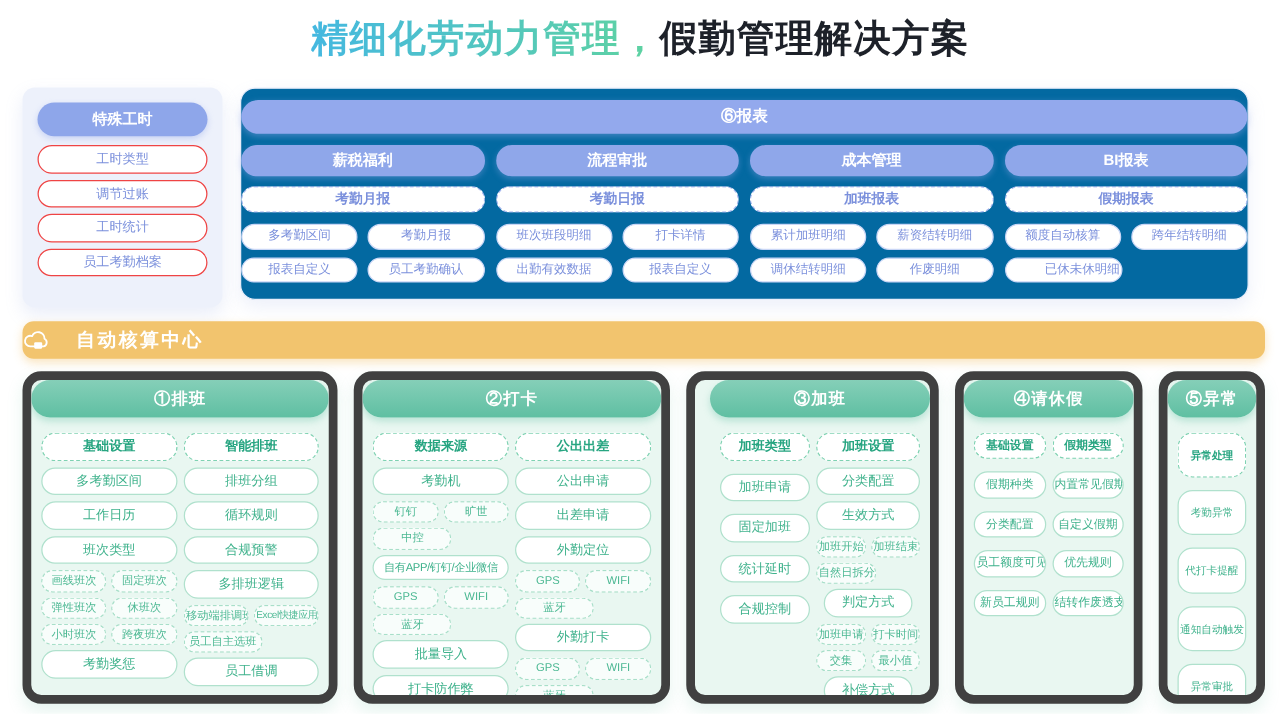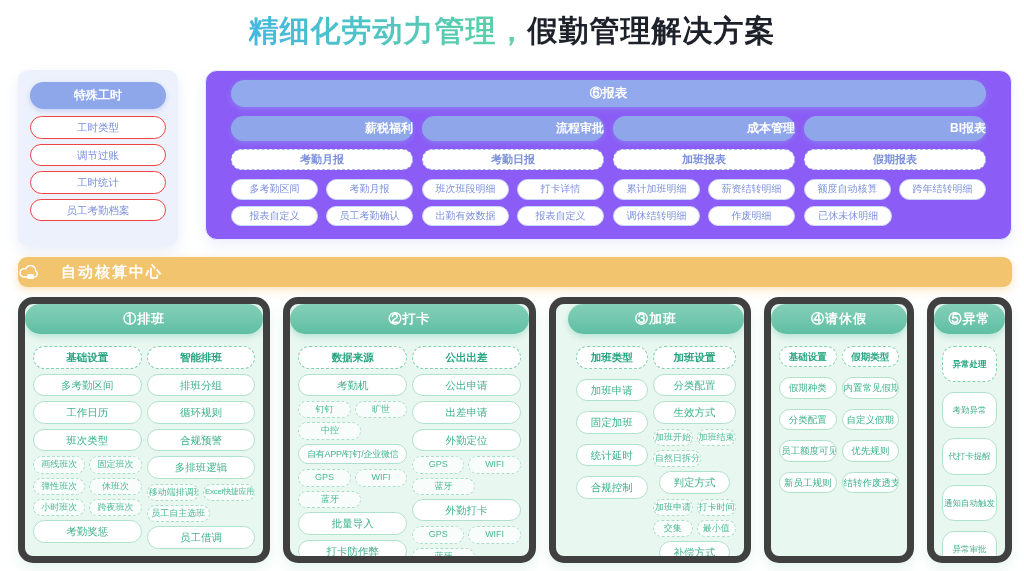--- a/index.html
+++ b/index.html
@@ -12,45 +12,45 @@
   .title-hl { background:linear-gradient(90deg,#45b8e0 0%,#5fd3a0 100%);
               -webkit-background-clip:text; background-clip:text; color:transparent; }
   .title-rest { color:#1d2129; }
 
   
   .pill { border-radius:12px; text-align:center; padding:4px 2px; font-size:10.5px; line-height:1.2;
           margin-bottom:5px; white-space:nowrap; overflow:hidden; }
   .chiprow { display:flex; gap:4px; margin-bottom:4px; }
   .chip { flex:1; border-radius:9px; text-align:center; padding:2px 1px; font-size:9px; line-height:1.25; white-space:nowrap; overflow:hidden; }
   .chiprow.single .chip { flex:0 0 58%; }
-  .chiprow.half .chip { flex:0 0 48.5%; }
+  .chiprow.half .chip { flex:0 0 48.5%;text-align:right; }
   .pill.long { font-size:9px; letter-spacing:-0.3px; }
   .pill.inset { width:86%; margin-left:auto; margin-right:auto; }
 
   
   .sidebar { position:absolute; left:18px; top:70px; width:160px; height:176px;
              background:#edf1fb; border-radius:10px; padding:12px 12px;
              box-shadow:0 6px 14px rgba(140,160,220,.18); }
   .sidebar-header { height:27px; line-height:27px; background:#8ea6ea; color:#fff; font-weight:600;
                     border-radius:14px; text-align:center; font-size:12px; margin-bottom:7px;
                     box-shadow:0 2px 5px rgba(142,166,234,.4); }
   .b-solid { background:#fff; border:1px solid #ef4444; color:#7b90dc; }
   .b-dashedchip { background:#f5f8ff; border:1px dashed #bcc9f2; color:#8d9fe2; }
 
   
-  .report { position:absolute; left:205px; top:70px; width:807px; height:170px;
-            background:#8b5cf6; border:1px solid #e8edfa; border-radius:12px; padding:9px 25px;
+  .report { position:absolute; left:192px; top:70px; width:807px; height:170px;
+            background:#0369a1; border:1px solid #e8edfa; border-radius:12px; padding:9px 0;
             box-shadow:0 6px 14px rgba(140,160,220,.15); }
   .report-header { height:27px; line-height:27px; background:#93a9ed; color:#fff; font-weight:600;
                    border-radius:14px; text-align:center; font-size:12.5px; margin-bottom:9px;
                    box-shadow:0 2px 6px rgba(147,169,237,.45); }
   .report-columns { display:flex; gap:9px; }
   .rcol { flex:1; min-width:0; }
   .rpill { height:25px; line-height:25px; background:#8fa7ea; color:#fff; font-size:12px; font-weight:600;
-           border-radius:13px; text-align:right; margin-bottom:8px; box-shadow:0 2px 5px rgba(143,167,234,.4); }
+           border-radius:13px; text-align:center; margin-bottom:8px; box-shadow:0 2px 5px rgba(143,167,234,.4); }
   .b-dashed { background:#fff; border:1px dashed #a9b9ef; color:#7b90dc; font-weight:700; font-size:11px;
               border-radius:11px; margin-bottom:9px; padding:3px 2px; }
   .b-chip2 { background:#fff; border:1px solid #c9d6f6; color:#7b90dc; font-size:10px; border-radius:11px; padding:3px 1px; }
   .report .chiprow { gap:8px; margin-bottom:6px; }
 
   
   .engine { position:absolute; left:18px; top:257px; width:994px; height:30px;
             background:#f2c46e; border-radius:9px; display:flex; align-items:center; 
             gap:21px; color:#fff; font-size:15px; font-weight:700; letter-spacing:2px;
             box-shadow:0 3px 8px rgba(242,196,110,.45); }

